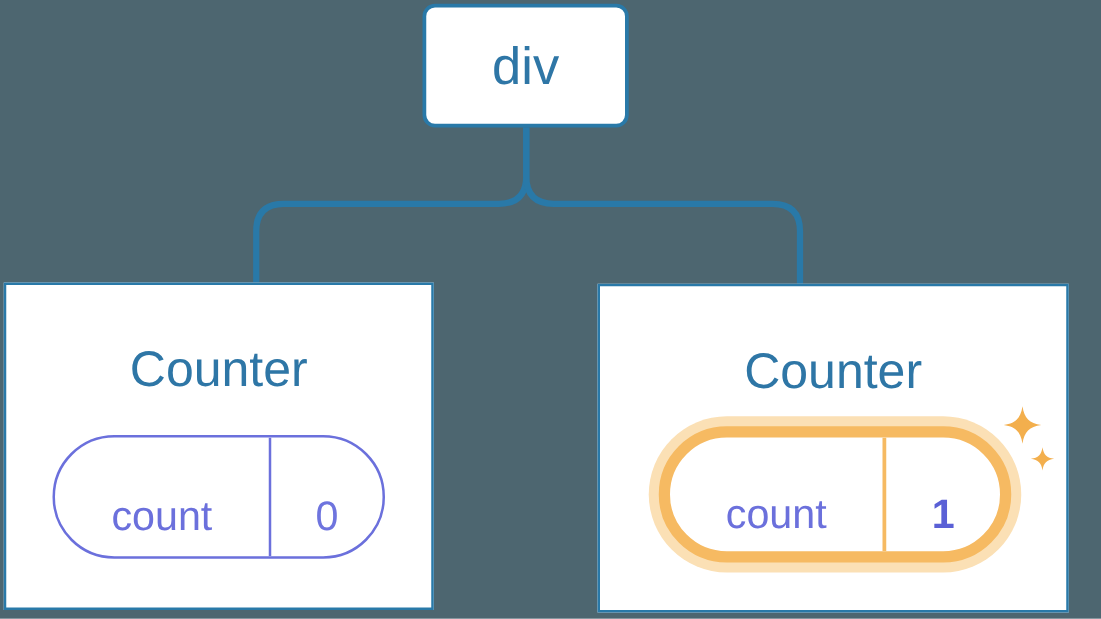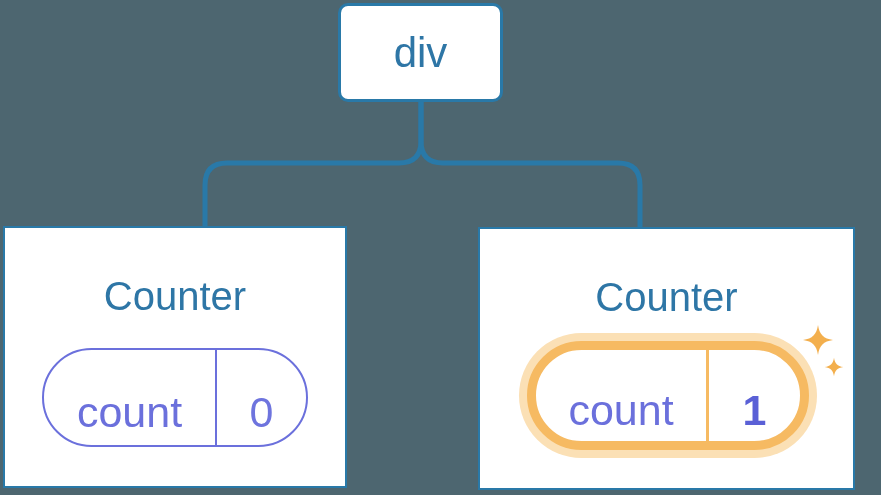--- a/index.html
+++ b/index.html
@@ -58,21 +58,21 @@
   .pill {
     position: absolute;
     box-sizing: border-box;
     display: flex; align-items: stretch;
     background: var(--card-bg, #fff);
     border-radius: 999px;
     overflow: hidden;
   }
   .pill-key, .pill-value {
     display: flex; align-items: center; justify-content: center;
-    font-size: 43px;
+    font-size: 33px;
     color: var(--purple, #6B70DC);
     margin-top: 30px;
   }
   .pill-divider { flex: none; }
 
   
   .pill.plain {
     left: 37px; top: 120px;
     width: 266px; height: 99px;
     border: 2px solid var(--purple, #6B70DC);

